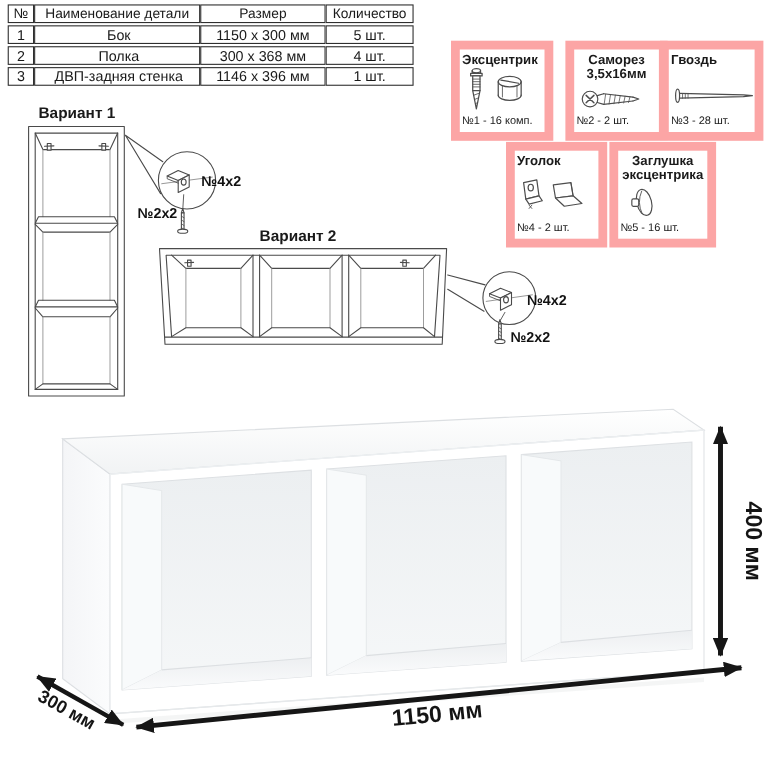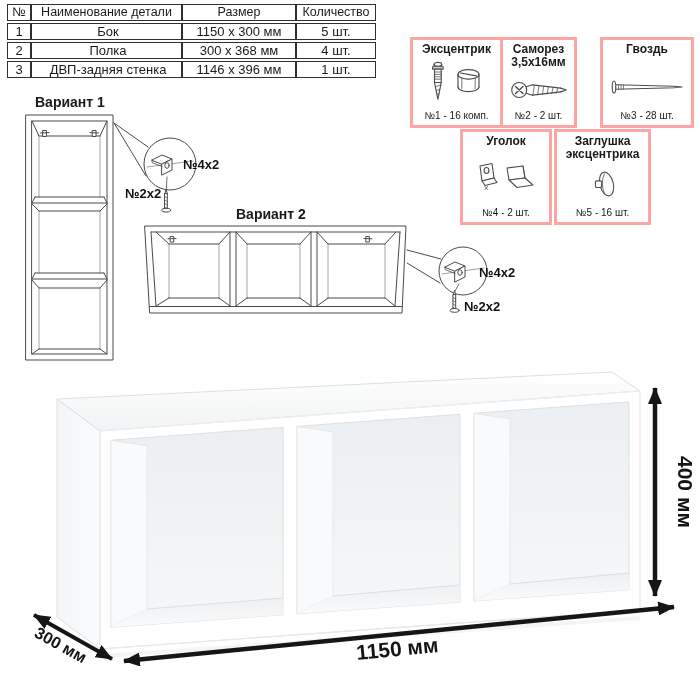--- a/index.html
+++ b/index.html
@@ -7,22 +7,22 @@
   #canvas{position:relative;width:700px;height:690px;background:#fff;overflow:hidden}
 
   
   table.parts{position:absolute;left:7px;top:2px;border-collapse:separate;border-spacing:0 2px;font-size:13px}
   .parts th,.parts td{border:1.4px solid #2f2f2f;height:15px;line-height:15px;padding:0 3px;
     text-align:center;font-weight:400;white-space:nowrap;background:#fff}
   .parts th{font-size:12.5px}
   .parts td.name{text-align:center;padding-left:6px}
 
   
-  .hw{position:absolute;border:3px solid #fca5a5;background:#fff;box-sizing:border-box;
-      display:flex;flex-direction:column;align-items:center;justify-content:space-between;
+  .hw{position:absolute;border:8px solid #fca5a5;background:#fff;box-sizing:border-box;
+      display:flex;flex-direction:column;align-items:flex-start;justify-content:space-between;
       padding:3px 2px 4px 2px}
   .hw .t{font-weight:700;font-size:12px;line-height:1.12;text-align:center}
   .hw .c{font-weight:400;font-size:10px;white-space:nowrap}
   .hw svg{display:block}
 
   .vtitle{position:absolute;font-weight:700;font-size:14px;white-space:nowrap}
 
   svg.lineart{position:absolute;overflow:visible}
   .lineart text{font-family:"Liberation Sans",sans-serif;font-weight:700;font-size:13px;fill:#111}
   text.dimbig{font-family:"Liberation Sans",sans-serif;font-weight:700;font-size:21px;fill:#141414}
@@ -82,21 +82,21 @@
         <ellipse cx="44" cy="14" rx="11" ry="5"></ellipse>
         <path d="M35.5,12.5 L52.5,15.5" fill="none"></path>
         <path d="M33,14 V27 M55,14 V27" fill="none"></path>
         <path d="M33,27 a11,5 0 0 0 22,0" fill="none"></path>
         <path d="M37,18.3 V28.7 M51,18.3 V28.7" fill="none" stroke-width="0.8"></path>
       </g>
     </svg>
     <div class="c">№1 - 16 комп.</div>
   </div>
 
-  <div class="hw" style="left:500px;top:37px;width:77px;height:91px">
+  <div class="hw" style="left:514px;top:37px;width:93px;height:91px">
     <div class="t">Саморез 3,5х16мм</div>
     <svg width="62" height="32" viewBox="0 0 62 34">
       <g stroke="#4d4d4d" stroke-width="1.2" fill="#fff" stroke-linejoin="round" stroke-linecap="round">
         <circle cx="10" cy="17" r="8"></circle>
         <path d="M6,13.2 L14,20.8 M6,20.8 L14,13.2" fill="none" stroke-width="1.5"></path>
         <path d="M17.4,13.5 L24,11.5 M17.4,20.5 L24,22.5" fill="none"></path>
         <path d="M24,11.5 L54,15 M24,22.5 L54,19" fill="none"></path>
         <path d="M54,15 L60,17 L54,19" fill="none"></path>
         <path d="M26,12 L24.5,22.3 M31,12.5 L29.5,22.1 M36,13 L34.5,21.8 M41,13.6 L39.5,21.4 M46,14.1 L44.5,21 M51,14.6 L49.5,20.5" fill="none" stroke-width="0.8"></path>
       </g>

